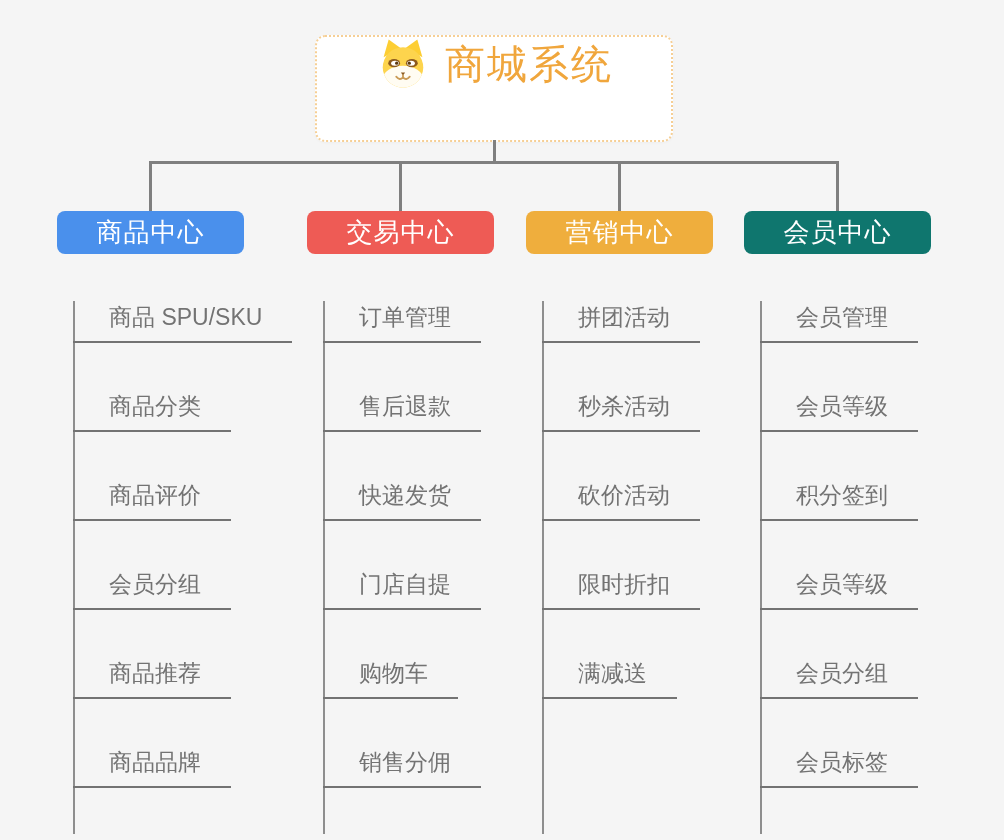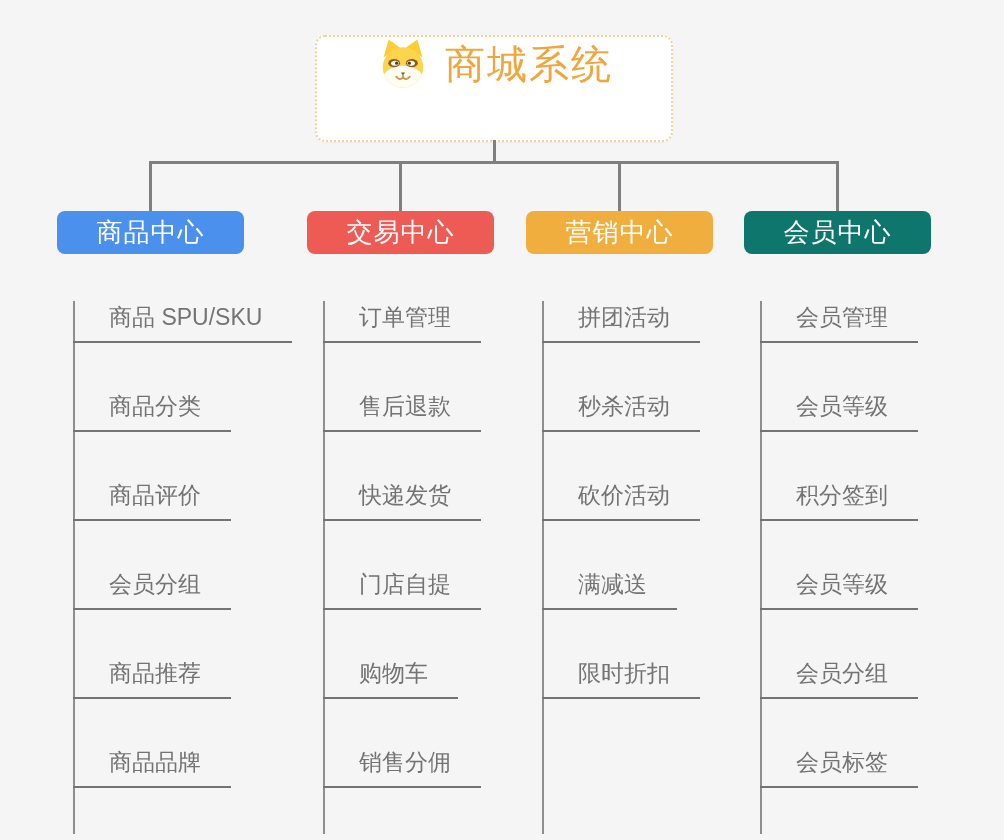--- a/index.html
+++ b/index.html
@@ -135,22 +135,22 @@
     </div>
   </div>
 
   <div class="column col3">
     <div class="branch-header" style="background: rgb(239, 174, 61);">营销中心</div>
     <div class="branch-body">
       <div class="spine"></div>
       <div class="leaf">拼团活动</div>
       <div class="leaf">秒杀活动</div>
       <div class="leaf">砍价活动</div>
+      <div class="leaf">限时折扣</div>
       <div class="leaf">满减送</div>
-      <div class="leaf">限时折扣</div>
     </div>
   </div>
 
   <div class="column col4">
     <div class="branch-header" style="background: #0f766e;">会员中心</div>
     <div class="branch-body">
       <div class="spine"></div>
       <div class="leaf">会员管理</div>
       <div class="leaf">会员等级</div>
       <div class="leaf">积分签到</div>

